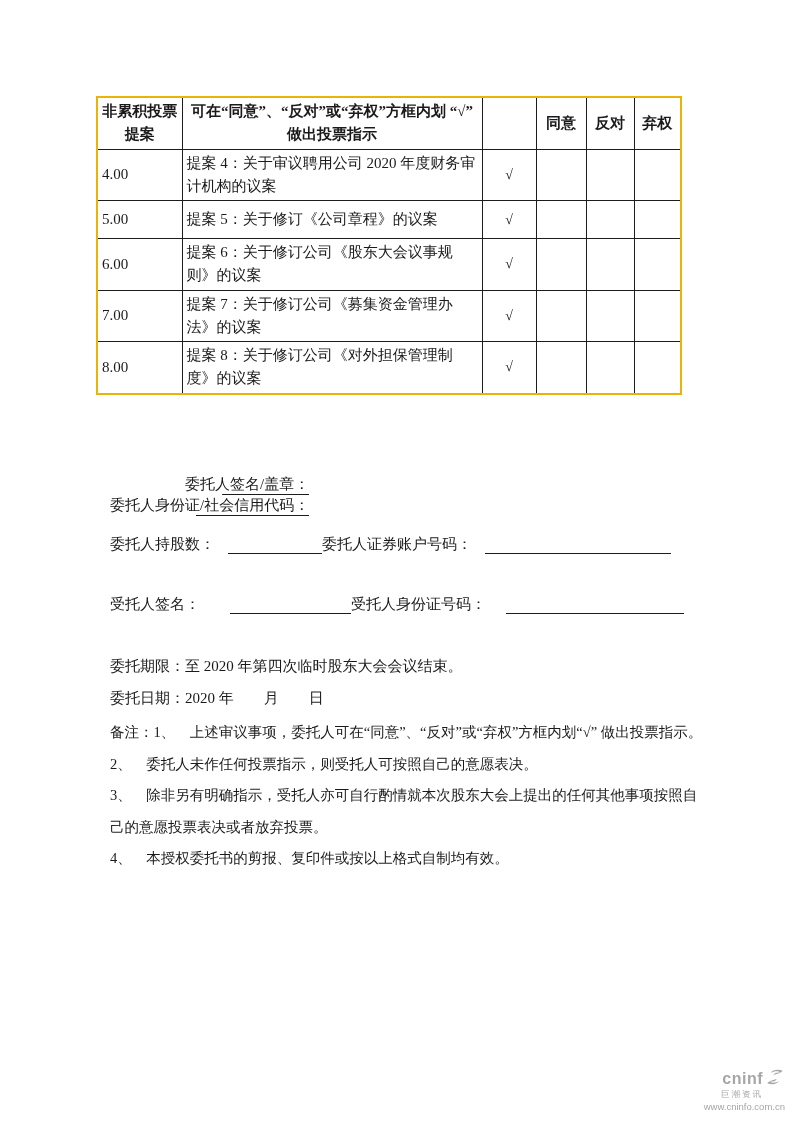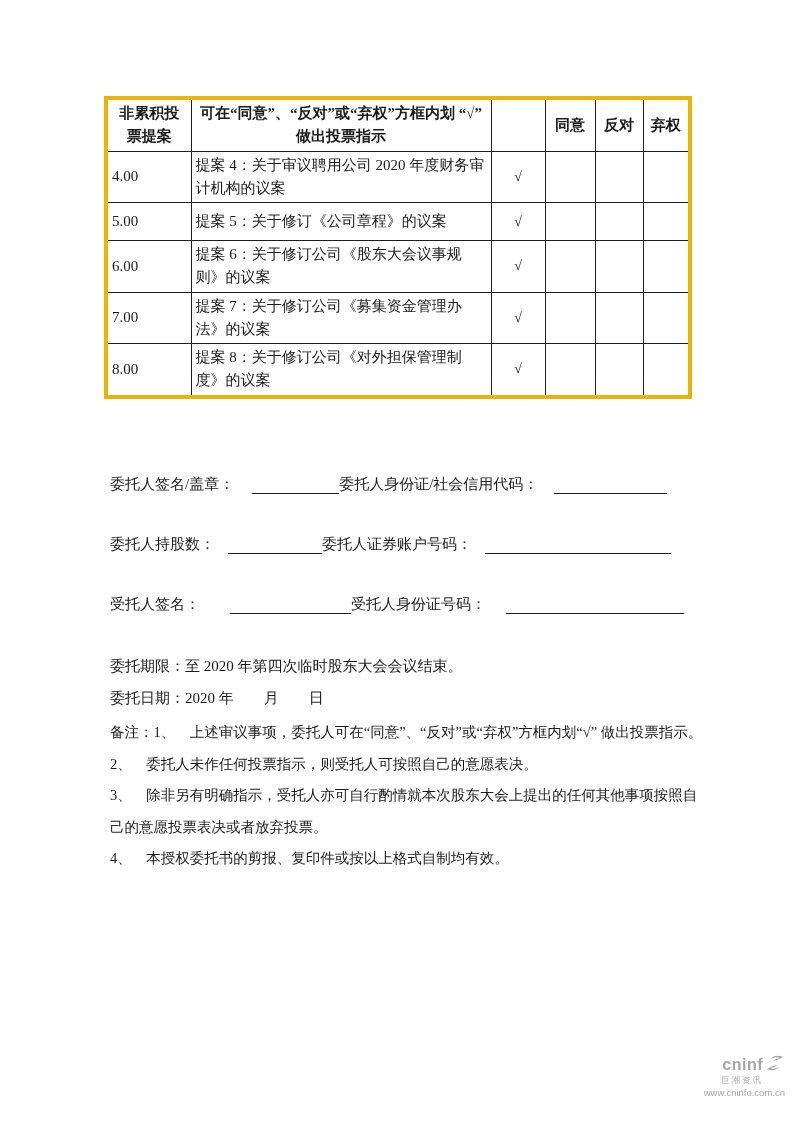--- a/index.html
+++ b/index.html
@@ -10,26 +10,26 @@
     height: 1122px;
     background: #ffffff;
     font-family: "Liberation Serif", "DejaVu Serif", serif;
     color: #1a1a1a;
     overflow: hidden;
   }
 
   
   table.vote {
     position: absolute;
-    left: 104px;
+    left: 96px;
     top: 96px;
     width: 584px;
     border-collapse: collapse;
     table-layout: fixed;
-    border: 4px solid #eab308;
+    border: 2px solid #eab308;
     font-size: 15px;
   }
   table.vote td, table.vote th {
     border: 1px solid #1c1c1c;
     vertical-align: middle;
     padding: 2px 4px;
     overflow: hidden;
   }
   table.vote th { font-weight: bold; text-align: center; line-height: 1.55; }
   th.hd-desc { text-align: left; padding-left: 9px; padding-right: 6px; }
@@ -52,21 +52,21 @@
     font-size: 15px;
     height: 20px;
     white-space: nowrap;
   }
   .sig-line .lbl { line-height: 20px; }
   .blank {
     display: inline-block;
     border-bottom: 1.5px solid #1c1c1c;
     height: 19px;
   }
-  .l1 { top: 474px; }
+  .l1 { top: 474px; flex-direction: column; }
   .l2 { top: 534px; }
   .l3 { top: 594px; }
   .l1 .u1 { width: 87px;  margin-left: 18px; }
   .l1 .u2 { width: 113px; margin-left: 16px; }
   .l2 .u1 { width: 94px;  margin-left: 13px; }
   .l2 .u2 { width: 186px; margin-left: 13px; }
   .l3 .u1 { width: 121px; margin-left: 30px; }
   .l3 .u2 { width: 178px; margin-left: 20px; }
 
   .plain-line {
@@ -90,21 +90,21 @@
   .notes p {
     margin: 0;
     line-height: 31.5px;
   }
   .notes p.nowrap { white-space: nowrap; }
 
   
   .logo {
     position: absolute;
     right: 8px;
-    bottom: 24px;
+    bottom: 10px;
     width: 92px;
     text-align: right;
     color: #a6a6a6;
     font-family: "Liberation Sans", "DejaVu Sans", sans-serif;
     line-height: 1.1;
   }
   .logo-row { display: flex; align-items: center; justify-content: flex-end; }
   .logo-brand {
     font-size: 16px;
     font-weight: bold;

